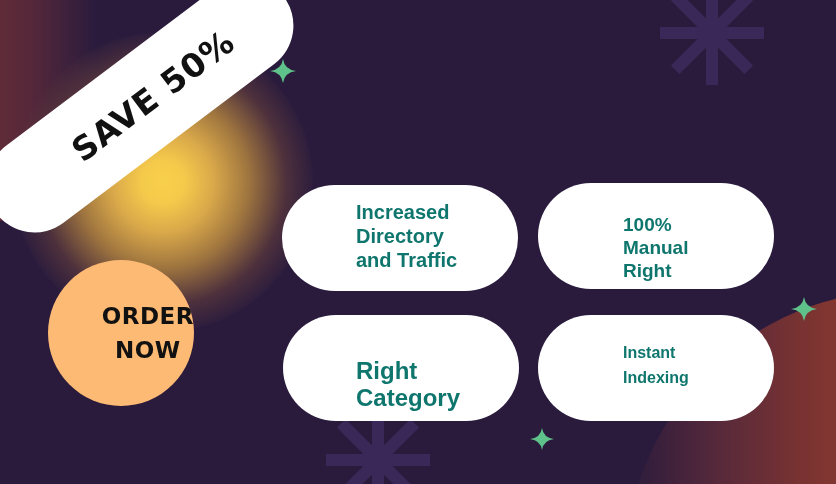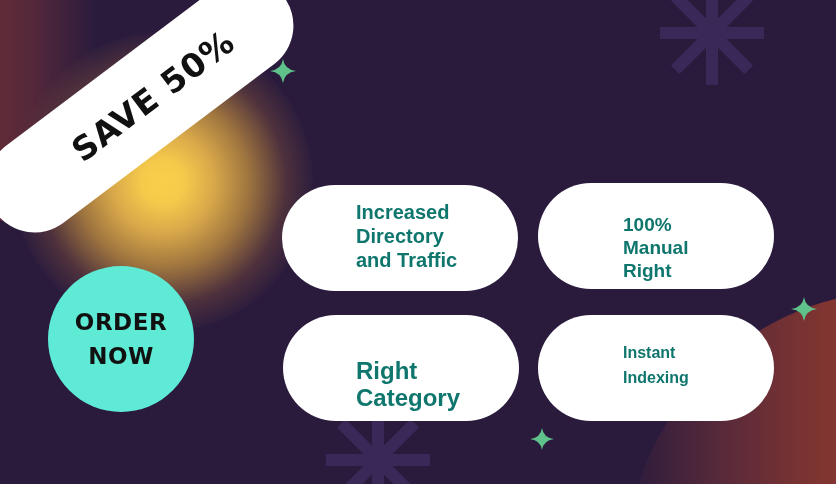--- a/index.html
+++ b/index.html
@@ -46,23 +46,23 @@
   }
   .pill {
     position: absolute; width: 236px; height: 106px; background: #ffffff;
     border-radius: 53px; box-sizing: border-box;
   }
   .pill-text {
     position: absolute; color: #0f766e; font-weight: bold;
     font-family: "Liberation Sans", sans-serif;
   }
   .order {
-    position: absolute; left: 48px; top: 266px; width: 146px; height: 146px;
-    border-radius: 50%; background: #5eead4;
-    display: flex; align-items: center; justify-content: center; text-align: center;
+    position: absolute; left: 48px; top: 260px; width: 146px; height: 146px;
+    border-radius: 50%; background: #fdba74;
+    display: flex; align-items: center; justify-content: flex-end; text-align: center;
   }
   .order-text {
     font-family: "DejaVu Sans", sans-serif; font-weight: bold; font-size: 23px;
     line-height: 34px; color: #111111; letter-spacing: 0.5px;
   }
 </style>
 </head>
 <body>
 
 <div id="canvas">

